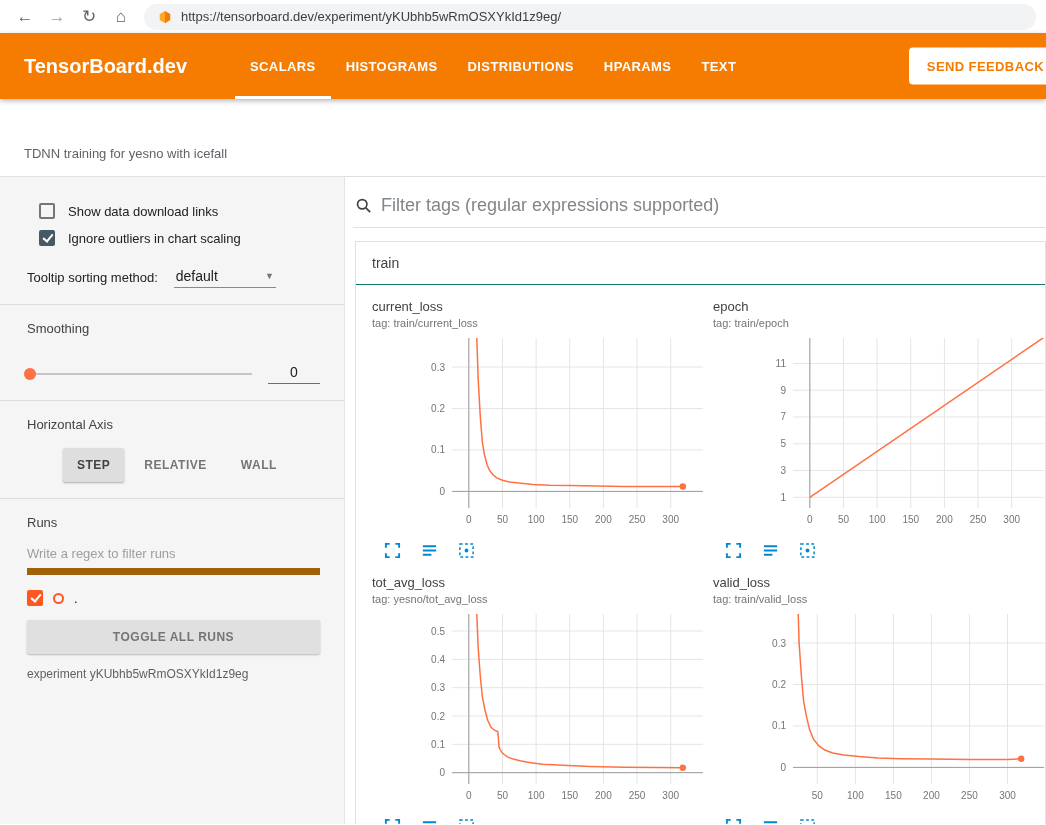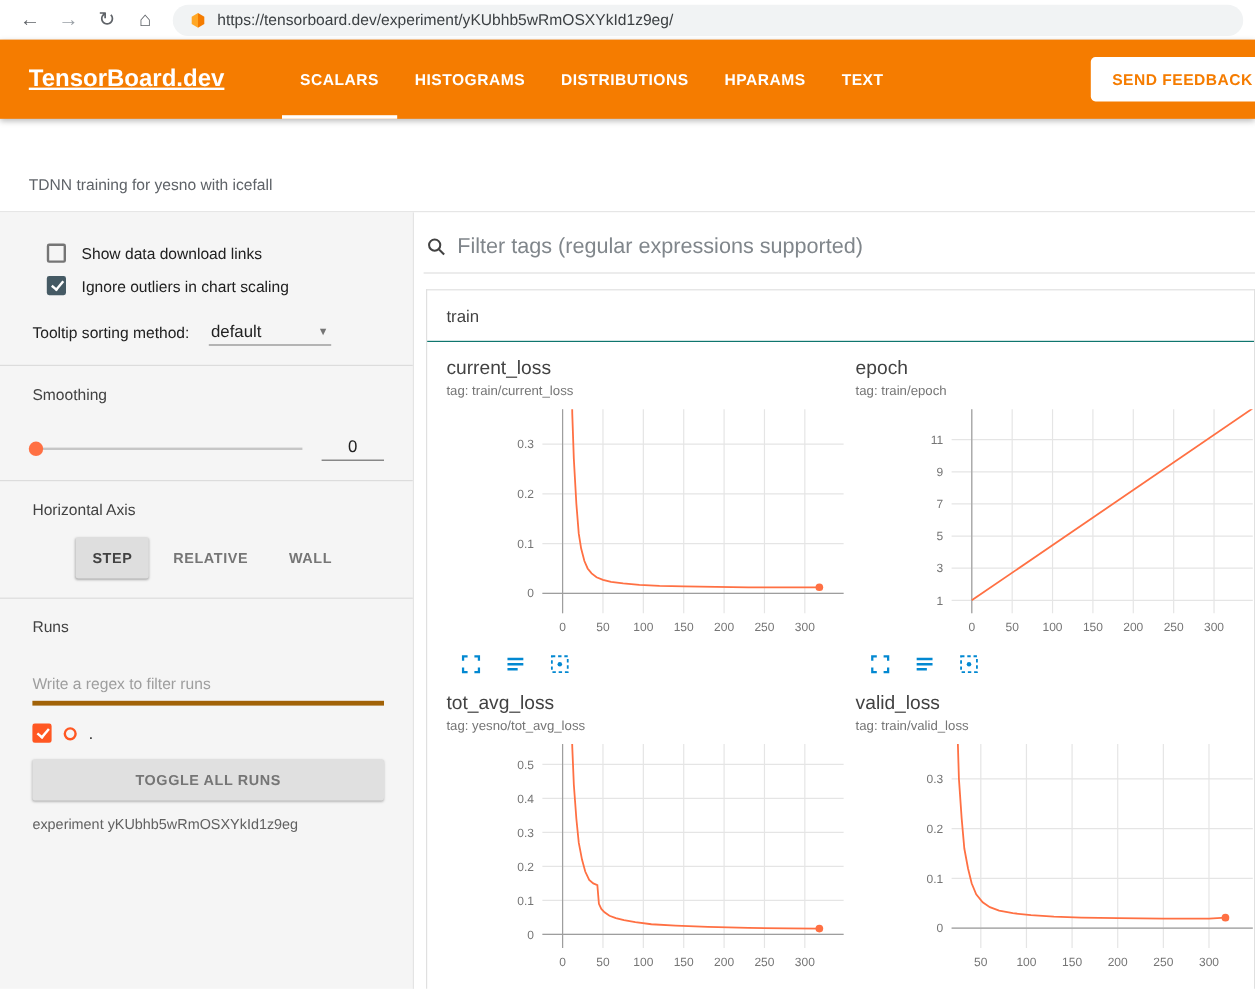--- a/index.html
+++ b/index.html
@@ -13,21 +13,21 @@
     font-size:17px; color:#5f6368; border-radius:50%; cursor:pointer; background:none; border:none; }
   .nav-btn.dim { color:#9aa0a6; }
   .address-bar { flex:1; height:26px; background:#f1f3f4; border-radius:13px;
     display:flex; align-items:center; padding:0 14px; gap:9px; margin-left:6px; }
   .url-text { font-size:13px; color:#3c4043; white-space:nowrap; }
 
   
   .app-header { height:66px; background:#f57c00; display:flex; align-items:stretch;
     padding:0 0 0 24px; position:relative; box-shadow:0 2px 5px rgba(0,0,0,.28); }
   .brand { font-size:20px; font-weight:700; color:#fff; margin-right:48px;
-    display:flex; align-items:center;text-decoration:underline; }
+    display:flex; align-items:center; }
   .tabs { display:flex; align-items:stretch; }
   .tab { display:flex; align-items:center; padding:0 15px; font-size:13px; font-weight:700;
     letter-spacing:.4px; color:#fff; text-decoration:none; border-bottom:3px solid transparent;
     border-top:3px solid transparent; }
   .tab.active { border-bottom-color:#fff; }
   .feedback-btn { position:absolute; right:-16px; top:50%; transform:translateY(-50%);
     background:#fff; color:#f57c00; border:none; border-radius:4px; padding:11px 18px;
     font-size:13px; font-weight:700; letter-spacing:.4px; cursor:pointer; white-space:nowrap; }
 
   
@@ -58,22 +58,22 @@
   .slider-row { display:flex; align-items:center; gap:16px; margin-top:28px; }
   .slider-track { flex:1; height:2px; background:#c6c6c6; position:relative; cursor:pointer; }
   .slider-thumb { position:absolute; left:0; top:50%; transform:translate(-3px,-50%);
     width:12px; height:12px; border-radius:50%; background:#ff7043; }
   .slider-value { width:52px; border-bottom:1px solid #6e6e6e; text-align:center;
     font-size:14px; color:#212121; padding-bottom:3px; }
   .axis-btns { display:flex; gap:6px; margin-top:16px; }
   .axis-btn { border:none; background:transparent; color:#757575; font-size:12px; font-weight:700;
     letter-spacing:.5px; padding:10px 14px; border-radius:2px; cursor:pointer; }
   .axis-btn.active { background:#dedede; color:#424242; box-shadow:0 1px 2px rgba(0,0,0,.3);margin-left:36px; }
-  .runs-input { width:100%; border:none; border-bottom:4px solid #a16207; background:transparent;
-    font-size:13px; padding:8px 0 7px 0; color:#212121; outline:none; margin-top:24px;
+  .runs-input { width:100%; border:none; border-bottom:7px solid #a16207; background:transparent;
+    font-size:13px; padding:8px 0 7px 0; color:#212121; outline:none; margin-top:8px;
     font-family:"Liberation Sans", sans-serif; }
   .runs-input::placeholder { color:#9e9e9e; }
   .run-row { display:flex; align-items:center; gap:10px; margin-top:15px; }
   .run-circle { width:11px; height:11px; min-width:11px; border:2px solid #ff5722; border-radius:50%; }
   .toggle-btn { display:block; width:100%; margin-top:14px; background:#e0e0e0; border:none;
     padding:10px 0; font-size:12px; font-weight:700; letter-spacing:.5px; color:#757575;
     border-radius:2px; box-shadow:0 1px 2px rgba(0,0,0,.25); cursor:pointer; }
   .exp-note { margin-top:13px; font-size:12px; color:#616161; }
 
   
@@ -82,21 +82,21 @@
     border-bottom:1px solid #e0e0e0; }
   .filter-input { border:none; outline:none; flex:1; font-size:18px; color:#212121;
     background:transparent; font-family:"Liberation Sans", sans-serif; }
   .filter-input::placeholder { color:#80868b; }
   .card { margin:13px 0 0 2px; border:1px solid #e0e0e0; border-bottom:none; background:#fff;
     height:585px; }
   .card-header { padding:13px 16px; border-bottom:1px solid #0f766e; font-size:14px;
     color:#424242; cursor:pointer; }
   .charts { display:grid; grid-template-columns:335px 335px; column-gap:6px; row-gap:16px;
     padding:14px 0 0 16px; }
-  .chart-title { font-size:16px; color:#424242; }
+  .chart-title { font-size:13px; color:#424242; }
   .chart-tag { font-size:11px; color:#757575; margin-top:3px; margin-bottom:5px; }
   svg.chart { display:block; }
   svg.chart text { font-family:"Liberation Sans", sans-serif; font-size:10px; fill:#757575; }
   .chart-icons { display:flex; gap:19px; margin-top:7px; padding-left:12px; }
   .icon-btn { width:18px; height:18px; border:none; background:none; padding:0; cursor:pointer; }
   .icon-btn svg { display:block; }
 </style>
 </head>
 <body>
 

